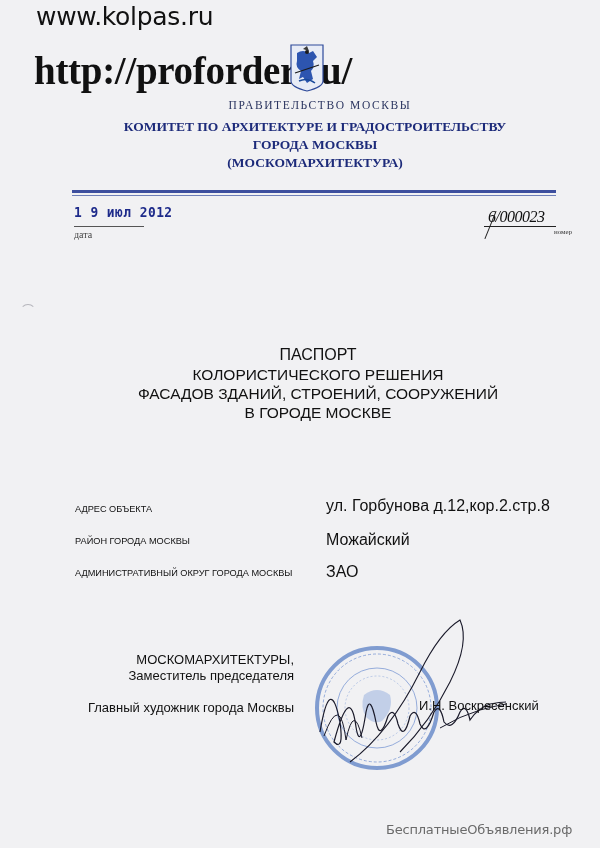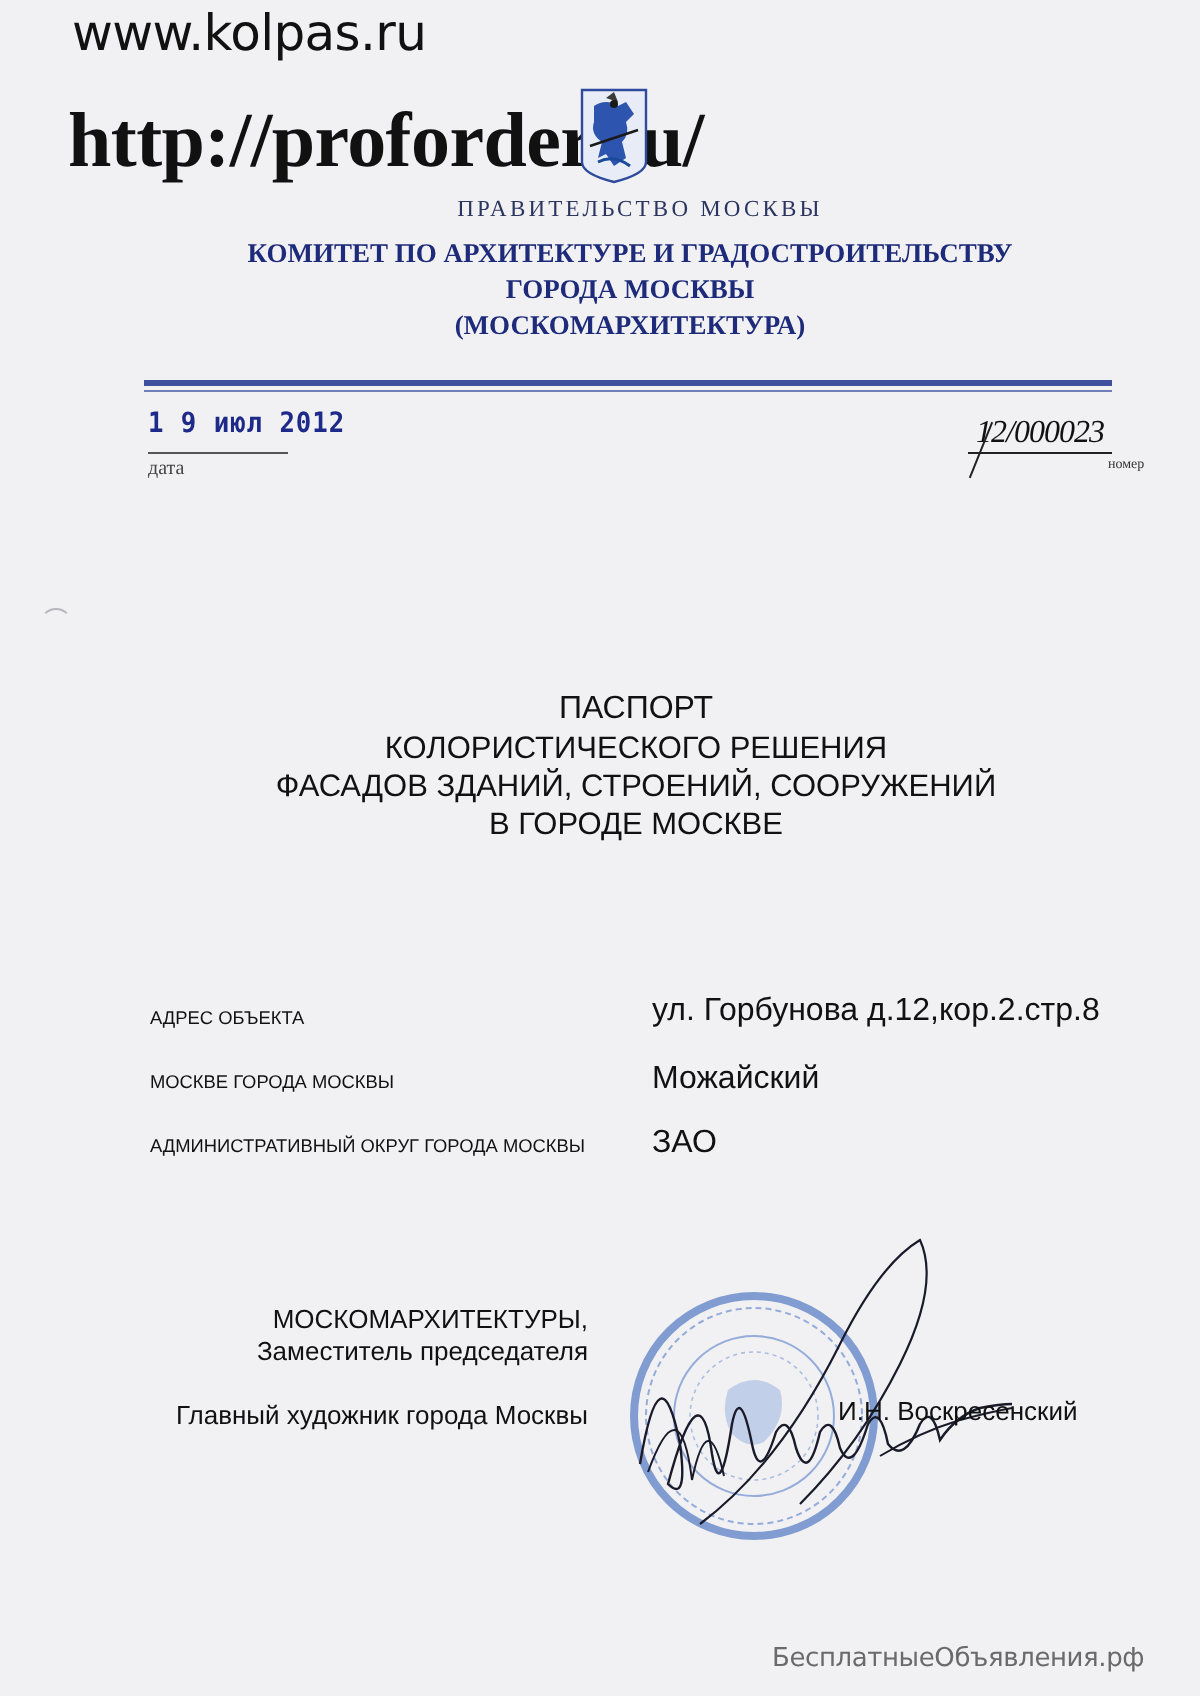--- a/index.html
+++ b/index.html
@@ -200,36 +200,36 @@
   <div>ГОРОДА МОСКВЫ</div>
   <div>(МОСКОМАРХИТЕКТУРА)</div>
 </div>
 <div class="abs rule-top"></div>
 <div class="abs rule-bot"></div>
 
 <div class="abs date-stamp">1 9 июл 2012</div>
 <div class="abs date-line"></div>
 <div class="abs date-label">дата</div>
 
-<div class="abs num-handwritten">12/000023</div>
+<div class="abs num-handwritten">6/000023</div>
 <div class="abs num-slash"></div>
 <div class="abs num-line"></div>
 <div class="abs num-label">номер</div>
 
 <div class="abs punch" style="left:20px; top:304px;"></div>
 
 <div class="abs title title-main">ПАСПОРТ</div>
 <div class="abs title title-l2">КОЛОРИСТИЧЕСКОГО РЕШЕНИЯ</div>
 <div class="abs title title-l3">ФАСАДОВ ЗДАНИЙ, СТРОЕНИЙ, СООРУЖЕНИЙ</div>
 <div class="abs title title-l4">В ГОРОДЕ МОСКВЕ</div>
 
 <div class="abs f-label" style="top:504px;">АДРЕС ОБЪЕКТА</div>
 <div class="abs f-value" style="left:326px; top:497px;">ул. Горбунова д.12,кор.2.стр.8</div>
 
-<div class="abs f-label" style="top:536px;">МОСКВЕ  ГОРОДА МОСКВЫ</div>
+<div class="abs f-label" style="top:536px;">РАЙОН  ГОРОДА МОСКВЫ</div>
 <div class="abs f-value" style="left:326px; top:531px;">Можайский</div>
 
 <div class="abs f-label" style="top:568px;">АДМИНИСТРАТИВНЫЙ ОКРУГ ГОРОДА МОСКВЫ</div>
 <div class="abs f-value" style="left:326px; top:563px;">ЗАО</div>
 
 <div class="abs stamp">
   <svg width="130" height="130" viewBox="0 0 130 130">
     <circle cx="65" cy="65" r="60" fill="none" stroke="#5a7fc4" stroke-width="4" opacity="0.75"></circle>
     <circle cx="65" cy="65" r="54" fill="none" stroke="#6d8fd0" stroke-width="1" stroke-dasharray="3 2" opacity="0.7"></circle>
     <circle cx="65" cy="65" r="40" fill="none" stroke="#6d8fd0" stroke-width="1" opacity="0.7"></circle>

